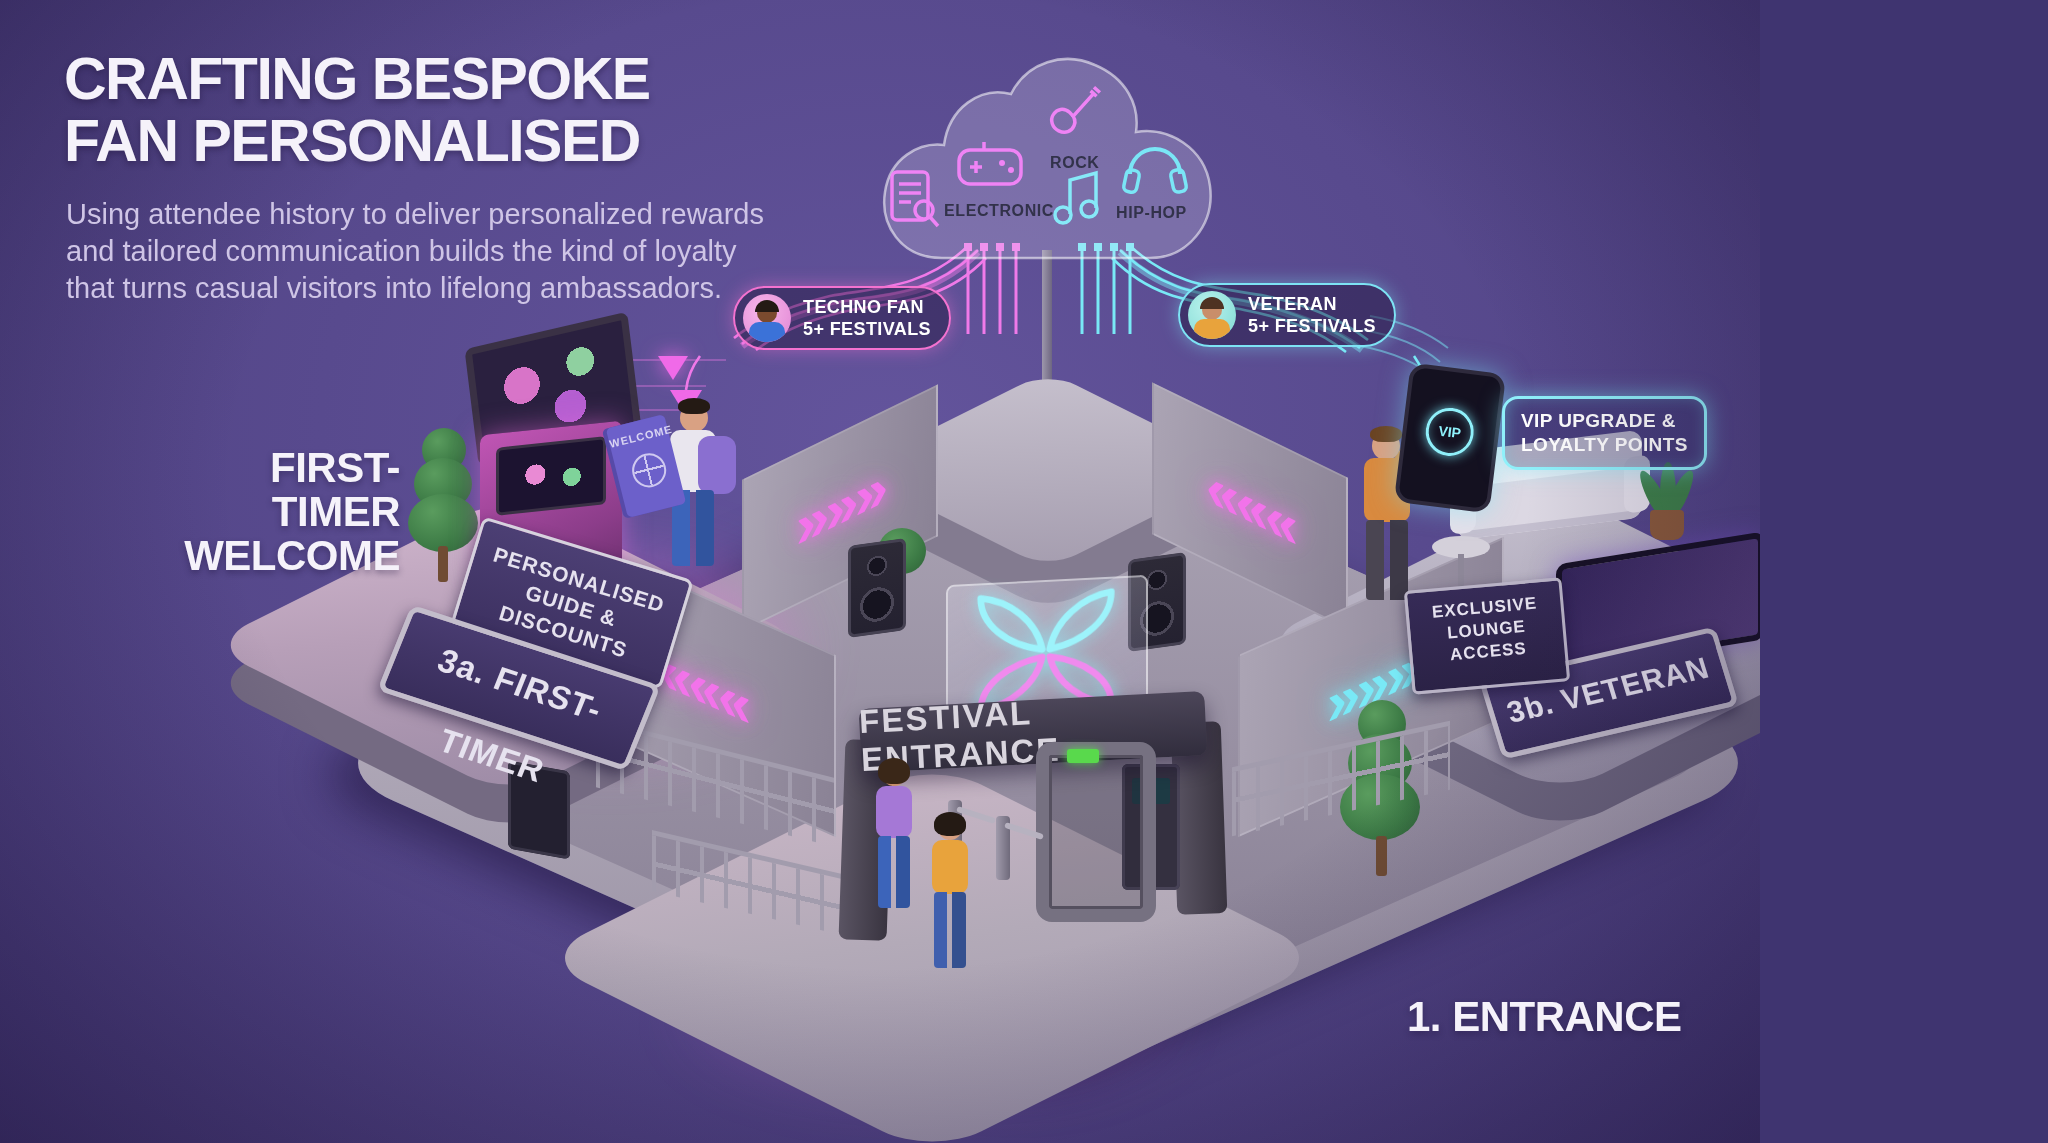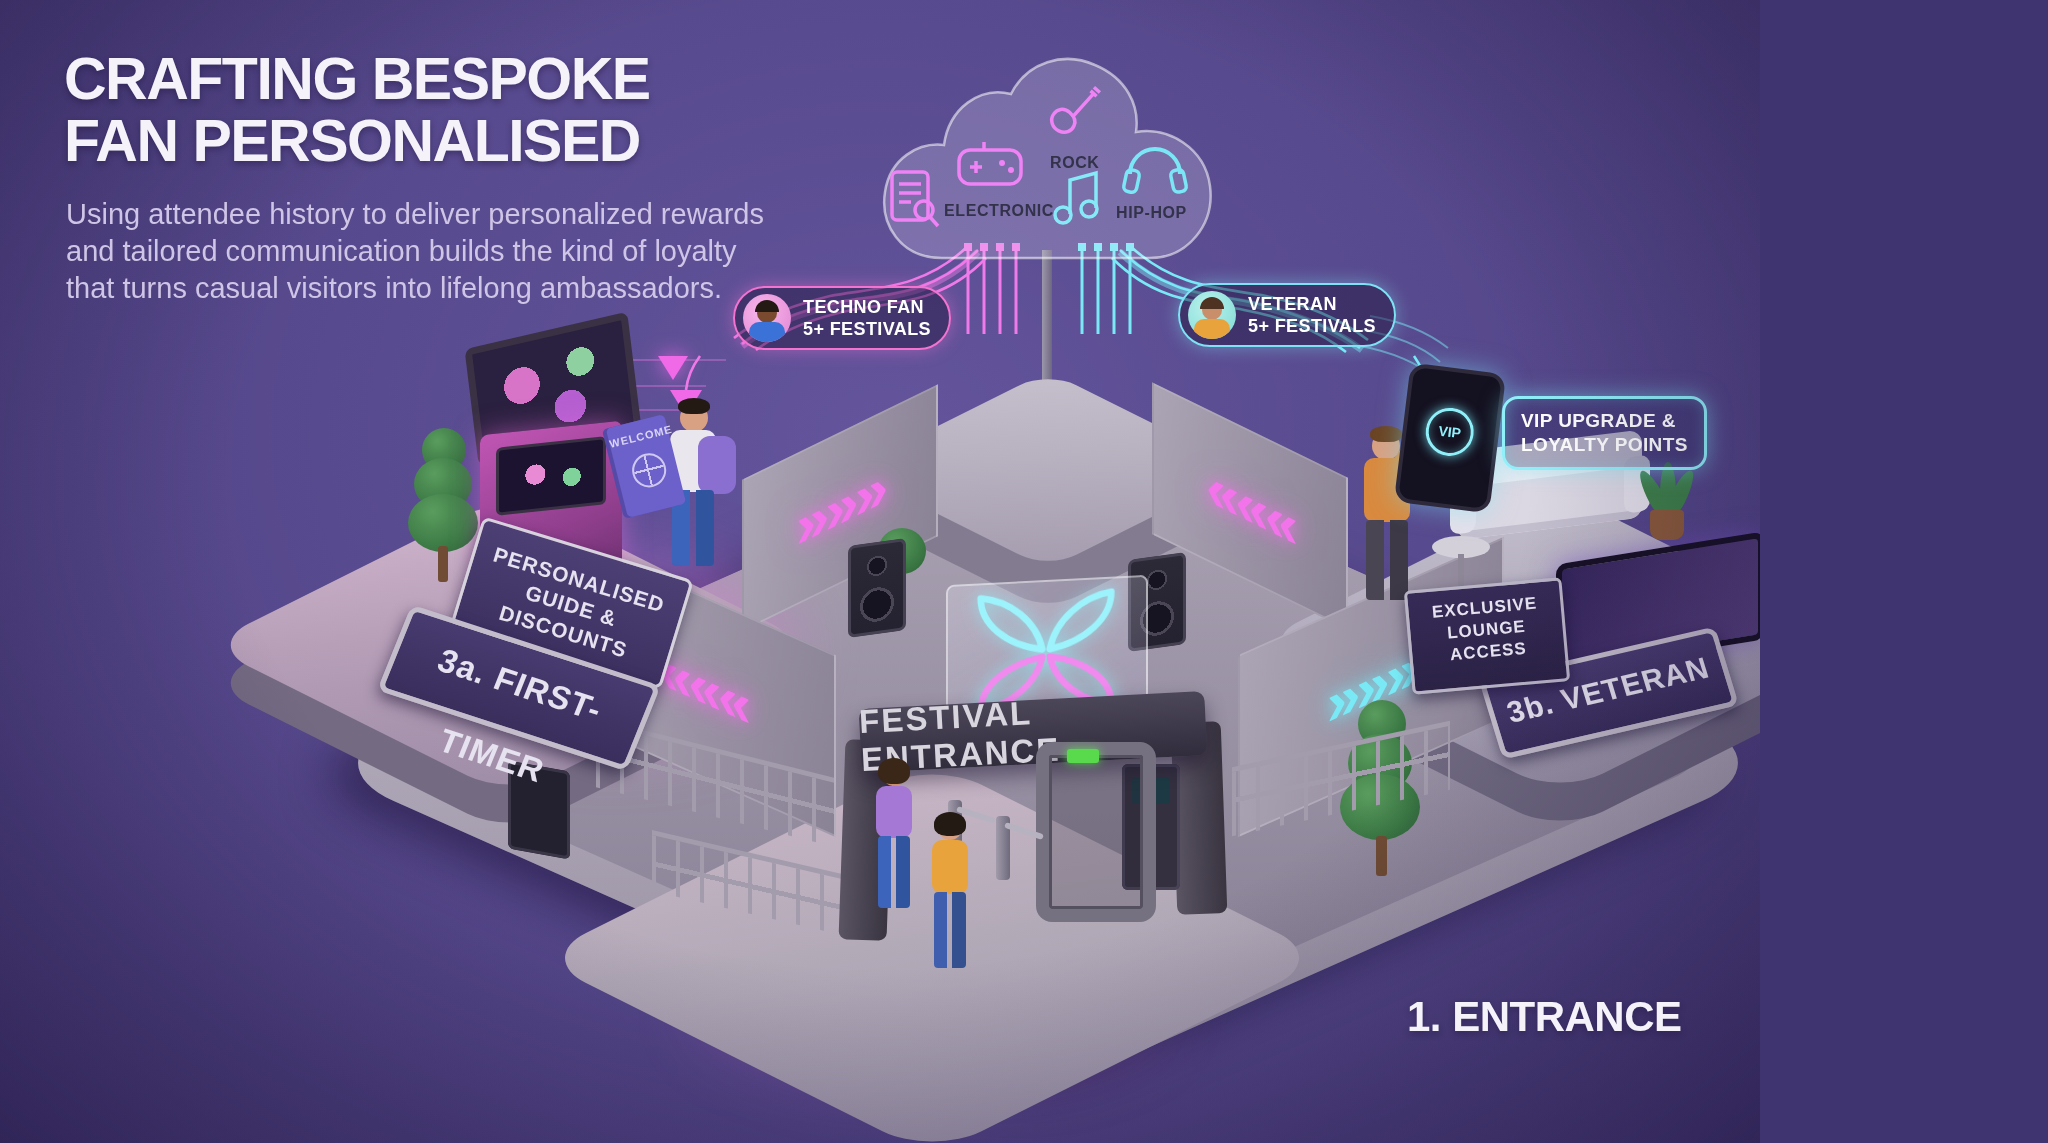--- a/index.html
+++ b/index.html
@@ -155,20 +155,24 @@
     <div>CRAFTING BESPOKE</div>
     <div>FAN PERSONALISED</div>
   </div>
   <div class="abs subtitle">
     <div>Using attendee history to deliver personalized rewards</div>
     <div>and tailored communication builds the kind of loyalty</div>
     <div>that turns casual visitors into lifelong ambassadors.</div>
   </div>
 
   <div class="abs lbl" style="left:1248px;top:108px;">
+  </div>
+  <div class="abs lbl" style="left:158px;top:446px;width:242px;text-align:right;">
+    <div>FIRST-TIMER</div>
+    <div>WELCOME</div>
   </div>
   <div class="abs lbl" style="left:1407px;top:995px;">1. ENTRANCE</div>
 
   <div class="abs dia plinth"></div>
   <div class="abs" style="left:553px;top:250px;width:990px;height:990px;border-radius:110px;transform:scaleY(.445) rotate(45deg);background:linear-gradient(135deg,#aca5b5 0%,#968ea1 55%,#857d92 100%);z-index:2;"></div>
   <div class="abs glow-pink" style="left:430px;top:560px;width:360px;height:180px;background:rgba(238,120,232,.38);"></div>
   <div class="abs glow-pink" style="left:700px;top:930px;width:460px;height:150px;background:rgba(238,120,232,.22);"></div>
   <div class="abs deck-front"></div>
   <div class="abs wing-shadow" style="left:295px;top:468px;background:#746a82;"></div>
   <div class="abs wing" style="left:295px;top:430px;background:linear-gradient(125deg,#d0b6cd 0%,#b79fb8 45%,#9d8ba6 100%);"></div>

